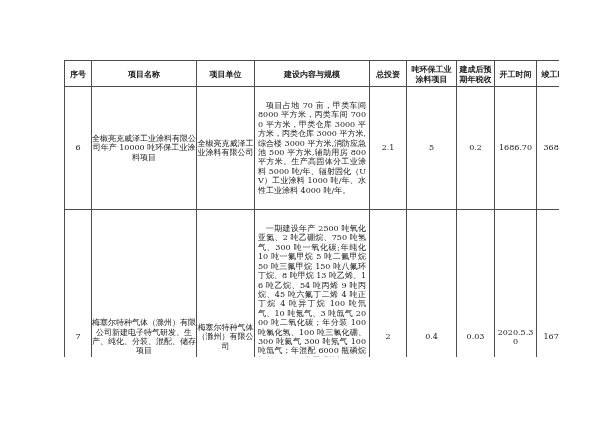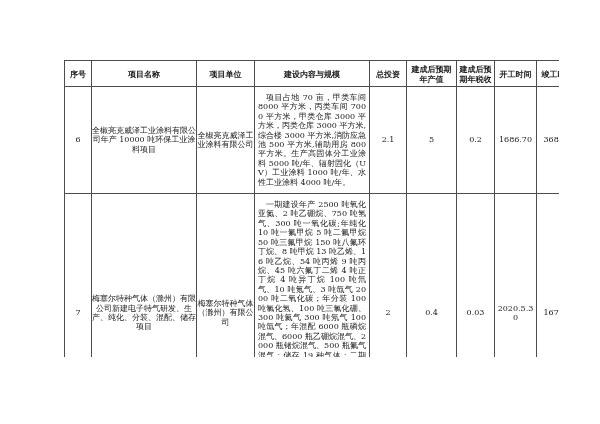--- a/index.html
+++ b/index.html
@@ -46,21 +46,21 @@
     font-weight: bold;
     height: 23px;
     line-height: 10px;
   }
   tr.row-project-6 { height: 86px; }
   tr.row-project-7 { height: 200px; }
   td.content-cell {
     text-align: justify;
     vertical-align: top;
     text-indent: 1em;
-    padding: 6px 3px;
+    padding: 14px 3px;
   }
   td.name-cell, td.unit-cell { padding: 1px 0; }
 </style>
 </head>
 <body>
 
 <div class="page">
   <div class="table-clip">
     <table class="doc-table">
       <colgroup>
@@ -74,21 +74,21 @@
         <col style="width:42px">
         <col style="width:42px">
       </colgroup>
       <thead>
         <tr>
           <th>序号</th>
           <th>项目名称</th>
           <th>项目单位</th>
           <th>建设内容与规模</th>
           <th>总投资</th>
-          <th>建成后预期年产值</th>
+          <th>吨环保工业涂料项目</th>
           <th>建成后预期年税收</th>
           <th>开工时间</th>
           <th>竣工时间</th>
         </tr>
       </thead>
       <tbody>
         <tr class="row-project-6">
           <td>6</td>
           <td class="name-cell">全椒亮克威泽工业涂料有限公司年产 10000 吨环保工业涂料项目</td>
           <td class="unit-cell">全椒亮克威泽工业涂料有限公司</td>

